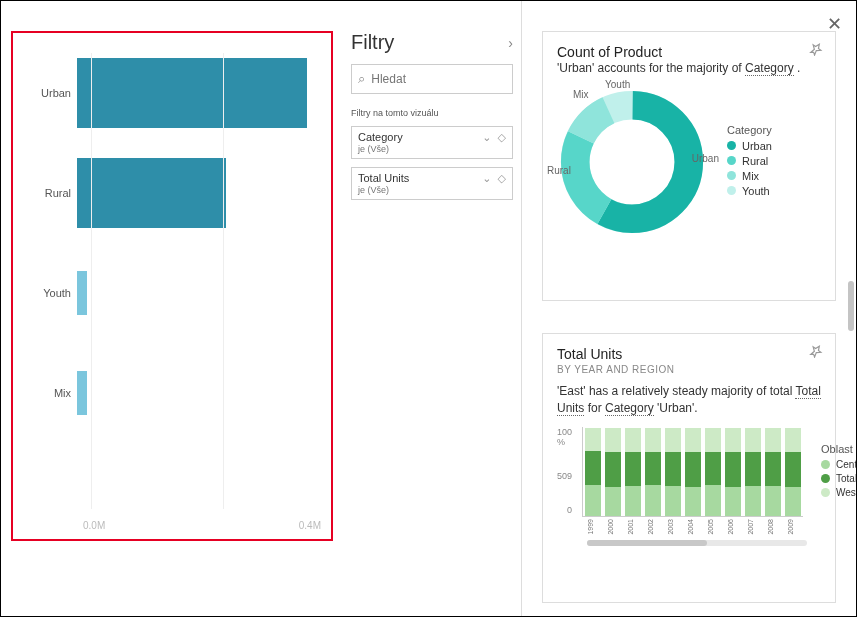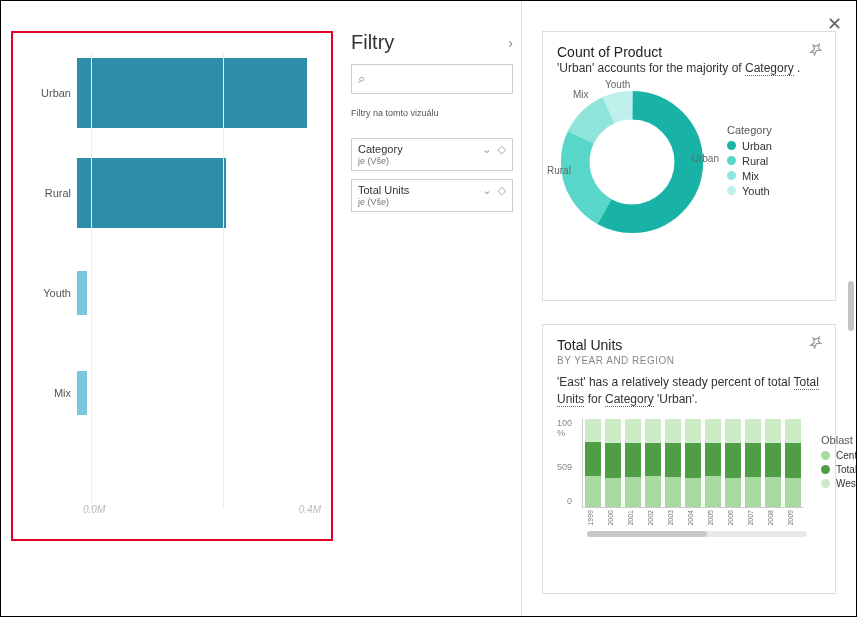--- a/index.html
+++ b/index.html
@@ -19,28 +19,28 @@
 .bar { height: 70px; background: #2e8ea9; }
 .bar.small { height: 44px; }
 
 
 .filters-head { display: flex; justify-content: space-between; align-items: center; margin-bottom: 10px; }
 .filters-head h2 { font-size: 20px; font-weight: 400; color: #333; }
 .chev { color: #888; font-size: 14px; }
 .searchbox { border: 1px solid #ccc; height: 30px; display: flex; align-items: center; padding: 0 6px; margin-bottom: 14px; }
 .searchbox input { border: none; outline: none; flex: 1; font-size: 12px; color: #666; background: transparent; }
 .searchbox .mag { color: #888; margin-right: 6px; font-size: 13px; }
-.subhead { font-size: 9px; color: #555; margin-bottom: 20px; }
+.subhead { font-size: 9px; color: #555; margin-bottom: 8px; }
 .filtercard { border: 1px solid #ccc; padding: 4px 6px; margin-bottom: 8px; position: relative; }
 .filtercard .fname { font-size: 11px; color: #333; }
 .filtercard .fval { font-size: 9px; color: #777; margin-top: 1px; }
 .filtercard .icons { position: absolute; right: 6px; top: 4px; display: flex; gap: 6px; color: #999; font-size: 11px; }
 
 
-.card { border: 1px solid #ddd; padding: 12px 14px; margin-bottom: 23px; min-height: 270px; position: relative; }
+.card { border: 1px solid #ddd; padding: 12px 14px; margin-bottom: 32px; min-height: 270px; position: relative; }
 .card .pin { position: absolute; top: 10px; right: 12px; color: #999; font-size: 14px; }
 .card h3 { font-size: 14px; font-weight: 400; color: #222; }
 .card .sub { font-size: 10px; letter-spacing: 0.5px; color: #888; margin-top: 2px; margin-bottom: 8px; }
 .card .insight { font-size: 12px; color: #333; margin-bottom: 10px; line-height: 1.4; }
 .dotted { border-bottom: 1px dotted #666; }
 
 
 .donutwrap { display: flex; align-items: center; gap: 20px; margin-top: 4px; }
 .donut { position: relative; width: 150px; height: 150px; }
 .donut svg { width: 100%; height: 100%; }
@@ -88,34 +88,35 @@
             </div>
             <div class="barrow">
               <div class="barlabel">Youth</div>
               <div class="bar small" style="width: 9.6px; background: rgb(123, 198, 221);"></div>
             </div>
             <div class="barrow">
               <div class="barlabel">Mix</div>
               <div class="bar small" style="width: 9.6px; background: rgb(123, 198, 221);"></div>
             </div>
           </div>
-        <div style="position:absolute; bottom:24px; left:70px; right:10px; display:flex; justify-content:space-between; font-size:10px; color:#bbb;font-style:italic;">
+        <div style="position:absolute; bottom:8px; left:70px; right:10px; display:flex; justify-content:space-between; font-size:10px; color:#bbb;">
           <span>0.0M</span>
           <span>0.4M</span>
         </div>
       </div>
     </div>
 
     <div class="col-mid">
       <div class="filters-head">
         <h2>Filtry</h2>
         <span class="chev">›</span>
       </div>
       <div class="searchbox">
         <span class="mag">⌕</span>
+        <input placeholder="Hledat" style="">
       </div>
       <div class="subhead">Filtry na tomto vizuálu</div>
       <div id="filter-cards">
           <div class="filtercard">
             <div class="fname">Category</div>
             <div class="fval">je (Vše)</div>
             <div class="icons">
               <span>⌄</span>
               <span>◇</span>
             </div>
@@ -183,21 +184,21 @@
 
       <div class="card">
         <span class="pin">
           <svg width="14" height="14" viewBox="0 0 24 24" fill="none" stroke="#999" stroke-width="2">
               <path d="M12 2l3 7h5l-6 5 2 8-4-3-4 3 2-8-6-5h5z" transform="rotate(35 12 12)"></path>
             </svg>
         </span>
         <h3>Total Units</h3>
         <div class="sub">BY YEAR AND REGION</div>
         <div class="insight">
-          <span>'East' has a relatively steady percent of total </span><span class="dotted">Total Units</span><span> for </span><span class="dotted">Category</span><span> 'Urban'.</span>
+          <span>'East' has a relatively steady majority of total </span><span class="dotted">Total Units</span><span> for </span><span class="dotted">Category</span><span> 'Urban'.</span>
         </div>
         <div class="stackwrap">
           <div class="ylabels">
             <span>100 %</span>
             <span>509</span>
             <span>0</span>
           </div>
           <div class="stackbars" id="stackbars">
               <div class="sbar">
                 <div class="seg" style="height: 35%; background: rgb(167, 217, 160);"></div>

